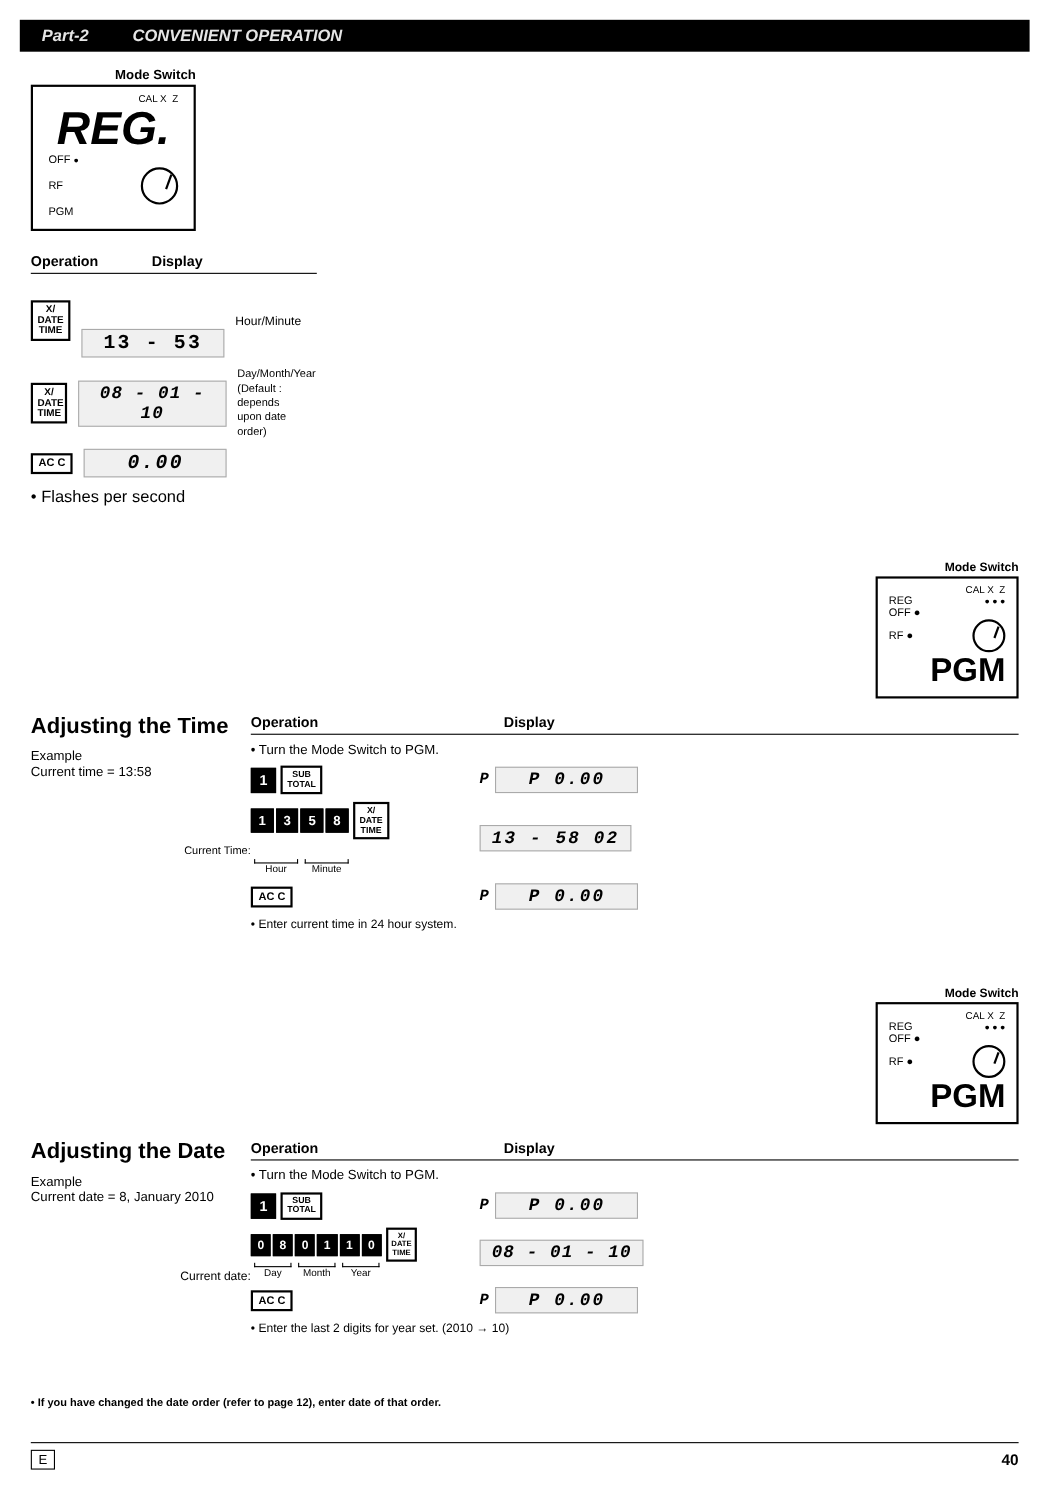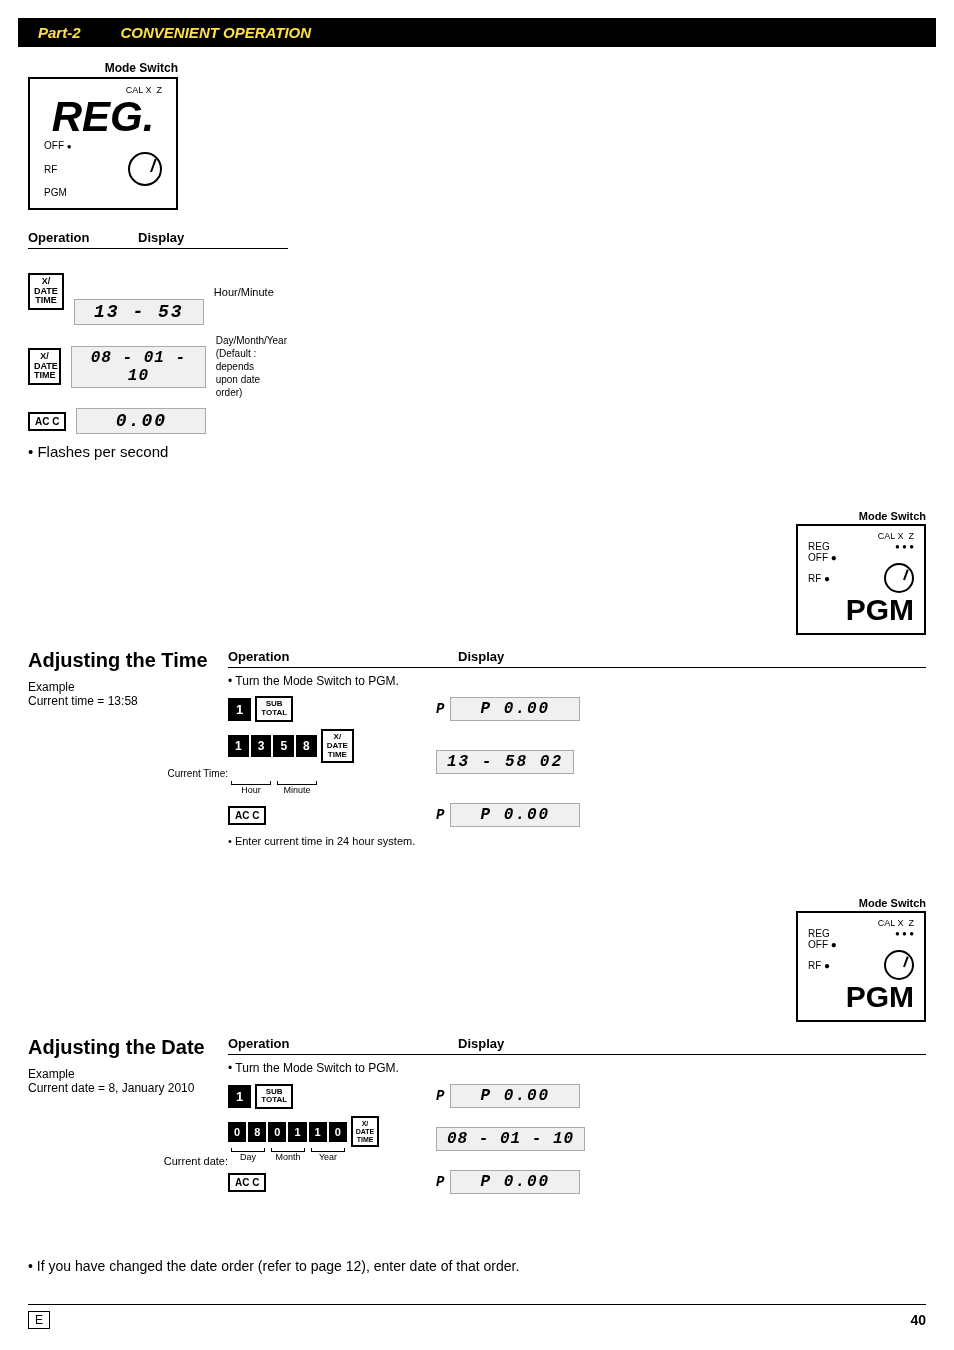--- a/index.html
+++ b/index.html
@@ -9,21 +9,21 @@
       background: #fff;
       font-family: Arial, Helvetica, sans-serif;
       font-size: 14px;
       color: #000;
       position: relative;
     }
 
     
     .header-bar {
       background: #000;
-      color: #fde047;
+      color: #e5e5e5;
       font-style: italic;
       font-weight: bold;
       font-size: 15px;
       padding: 6px 20px;
       margin: 18px 18px 0 18px;
       display: flex;
       gap: 40px;
     }
 
     
@@ -90,21 +90,21 @@
 
     <div style="flex:0 0 260px;">
 
       <div style="display:flex; gap:30px; border-bottom:1px solid #000; padding-bottom:3px; margin-bottom:6px;">
         <div style="font-weight:bold; font-size:13px; width:80px;">Operation</div>
         <div style="font-weight:bold; font-size:13px;">Display</div>
       </div>
 
       <div style="display:flex; align-items:center; gap:10px; margin:6px 0;">
         <div style="border:2px solid #000; padding:2px 4px; font-size:9px; font-weight:bold; line-height:1.1; text-align:center; min-width:28px;">X/<br>DATE<br>TIME</div>
-        <div class="display-box" style="font-family:'Courier New',monospace; font-style:italic; font-size:18px; font-weight:bold; letter-spacing:2px; padding:2px 8px;margin-top:44px;">13 - 53</div>
+        <div class="display-box" style="font-family:'Courier New',monospace; font-size:18px; font-weight:bold; letter-spacing:2px; padding:2px 8px;margin-top:44px;">13 - 53</div>
         <div style="font-size:11px;">Hour/Minute</div>
       </div>
 
       <div style="display:flex; align-items:center; gap:10px; margin:6px 0;">
         <div style="border:2px solid #000; padding:2px 4px; font-size:9px; font-weight:bold; line-height:1.1; text-align:center; min-width:28px;">X/<br>DATE<br>TIME</div>
         <div class="display-box" style="font-family:'Courier New',monospace; font-style:italic; font-size:16px; font-weight:bold; letter-spacing:1px; padding:2px 10px;">08 - 01 - 10</div>
         <div style="font-size:10px; line-height:1.3;">
           <div>Day/Month/Year</div>
           <div>(Default : depends</div>
           <div>upon date order)</div>
@@ -301,22 +301,23 @@
 
       <div style="display:flex; align-items:center; gap:8px; margin:5px 0;">
         <div style="width:200px;">
           <div style="border:2px solid #000; padding:2px 5px; font-size:10px; font-weight:bold; display:inline-block;">AC C</div>
         </div>
         <div style="display:flex; align-items:center; gap:6px;">
           <span style="font-family:'Courier New',monospace; font-style:italic; font-size:14px; font-weight:bold;">P</span>
           <div class="display-box" style="font-family:'Courier New',monospace; font-style:italic; font-size:16px; font-weight:bold; letter-spacing:2px; padding:2px 10px;">P    0.00</div>
         </div>
       </div>
-    </div>
-  </div>
-</div>
-
-<div style="margin: 16px 28px 0 28px; font-size:14px;">• If you have changed the date order (refer to page 12), enter date of that order.</div>
+      <div style="font-size:11px; margin-top:2px;">• Enter the last 2 digits for year set. (2010 → 10)</div>
+    </div>
+  </div>
+</div>
+
+<div style="margin: 16px 28px 0 28px; font-size:10px;font-weight:bold;">• If you have changed the date order (refer to page 12), enter date of that order.</div>
 
 <div style="margin: 30px 28px 0 28px; border-top:1px solid #000; padding-top:6px; display:flex; align-items:center; justify-content:space-between;">
   <div style="border:1px solid #000; padding:1px 6px; font-size:12px;">E</div>
   <div style="font-size:14px; font-weight:bold;">40</div>
 </div>
 
 </body></html>

